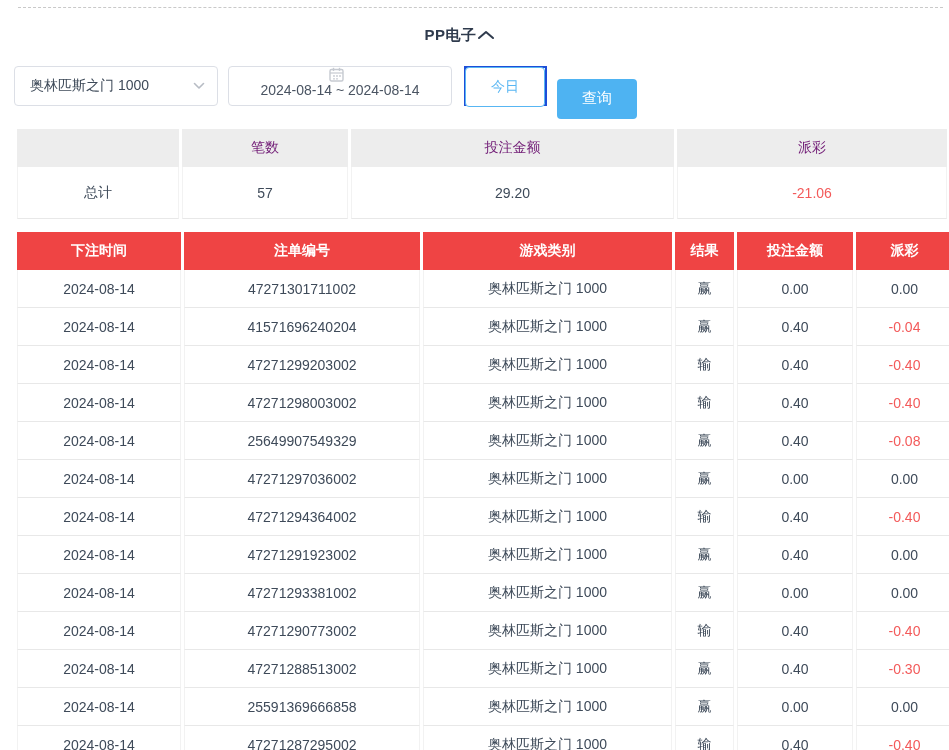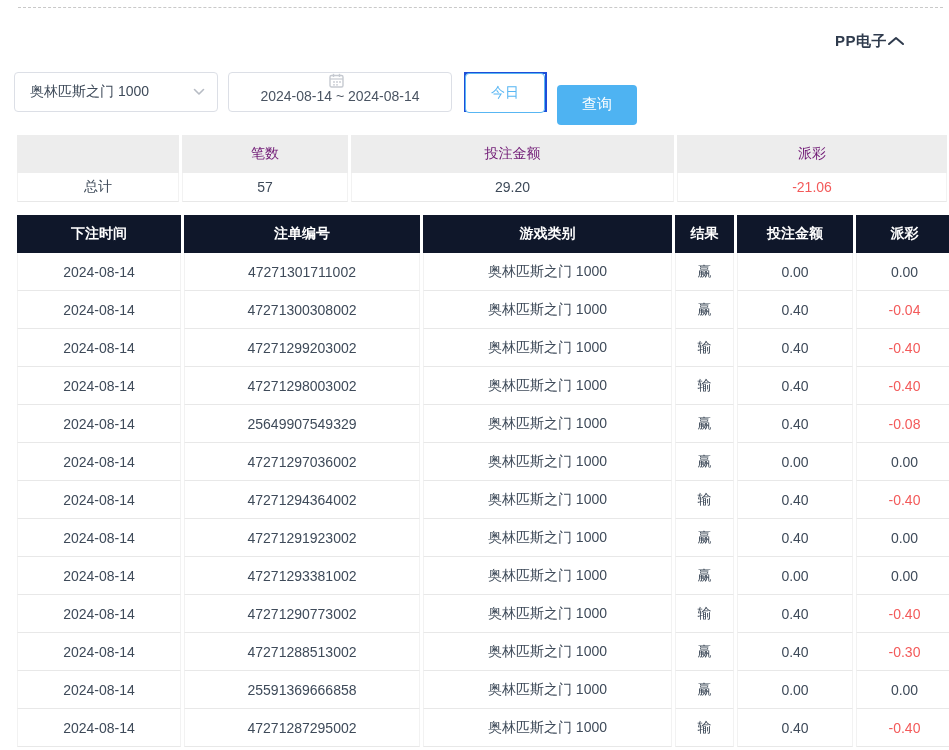--- a/index.html
+++ b/index.html
@@ -8,22 +8,22 @@
     width: 949px; height: 750px; overflow: hidden;
     background: #ffffff;
     font-family: "Liberation Sans", "DejaVu Sans", sans-serif;
     color: #3e4a59;
   }
   .top-dash { border-top: 1px dashed #c9c9c9; margin: 7px 6px 0 18px; height: 0; }
 
   .panel { padding: 0 14px; }
 
   .panel-head {
-    display: flex; align-items: center; justify-content: flex-end;
-    margin-top: 22px; height: 22px;
+    display: flex; align-items: center; justify-content: center;
+    margin-top: 16px; height: 22px;
   }
   .panel-title { font-size: 15px; font-weight: bold; color: #2f3b4d; letter-spacing: .5px; }
   .collapse-btn { margin-right: 30px; cursor: pointer; display: flex; align-items: center; }
 
   
   .filter-row { display: flex; align-items: center; margin-top: 20px; height: 40px; }
 
   .select-box {
     width: 204px; height: 40px; border: 1px solid #dcdfe6; border-radius: 4px;
     display: flex; align-items: center; padding: 0 12px 0 15px;
@@ -57,26 +57,26 @@
     border-radius: 4px; font-size: 15px; cursor: pointer; font-family: inherit; margin-top: 25px;
   }
 
   
   table { border-collapse: separate; border-spacing: 3px 0; width: 921px; table-layout: fixed; }
   td, th { height: 38px; text-align: center; font-size: 14px; overflow: hidden; white-space: nowrap; }
 
   .summary-table { margin-top: 23px; }
   .summary-table th { background: #ededed; color: #701a75; font-weight: normal; }
   .summary-table td {
-    height: 29px; background: #fff; color: #3e4a59;
+    height: 52px; background: #fff; color: #3e4a59;
     border-bottom: 1px solid #e8e8e8; border-left: 1px solid #f2f2f2; border-right: 1px solid #f2f2f2; text-align: center;
   }
 
   .records-table { margin-top: 13px; }
-  .records-table th { background: #0f172a; color: #ffffff; font-weight: bold; }
+  .records-table th { background: #ef4444; color: #ffffff; font-weight: bold; }
   .records-table td {
     background: #fff; color: #3e4a59;
     border-bottom: 1px solid #e8e8e8; border-left: 1px solid #f2f2f2; border-right: 1px solid #f2f2f2;
   }
   .money.neg { color: #f35a5a; }
 </style>
 </head>
 <body>
 
 <div class="top-dash"></div>
@@ -173,21 +173,21 @@
         <tr>
           <td>2024-08-14</td>
           <td>47271301711002</td>
           <td>奥林匹斯之门 1000</td>
           <td>赢</td>
           <td class="money">0.00</td>
           <td class="money">0.00</td>
         </tr>
         <tr>
           <td>2024-08-14</td>
-          <td>47271300308002</td>
+          <td>41571696240204</td>
           <td>奥林匹斯之门 1000</td>
           <td>赢</td>
           <td class="money">0.40</td>
           <td class="money neg">-0.04</td>
         </tr>
         <tr>
           <td>2024-08-14</td>
           <td>47271299203002</td>
           <td>奥林匹斯之门 1000</td>
           <td>输</td>

